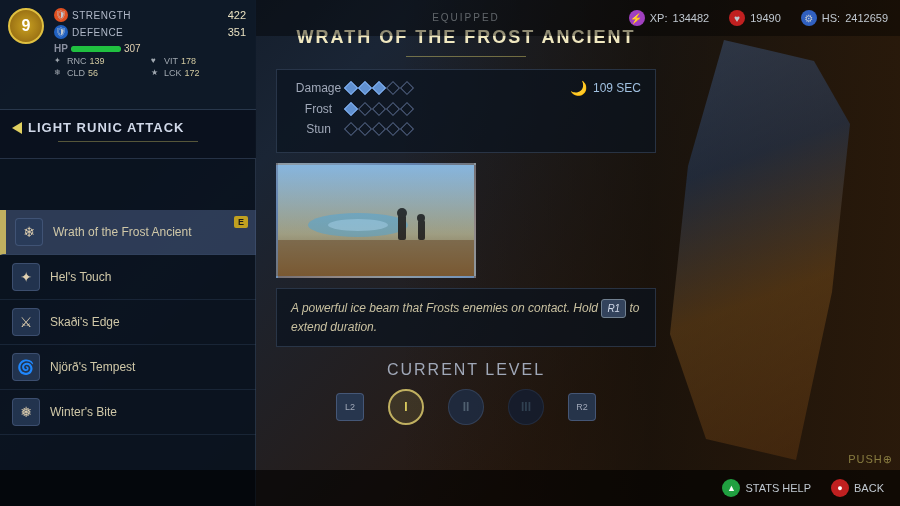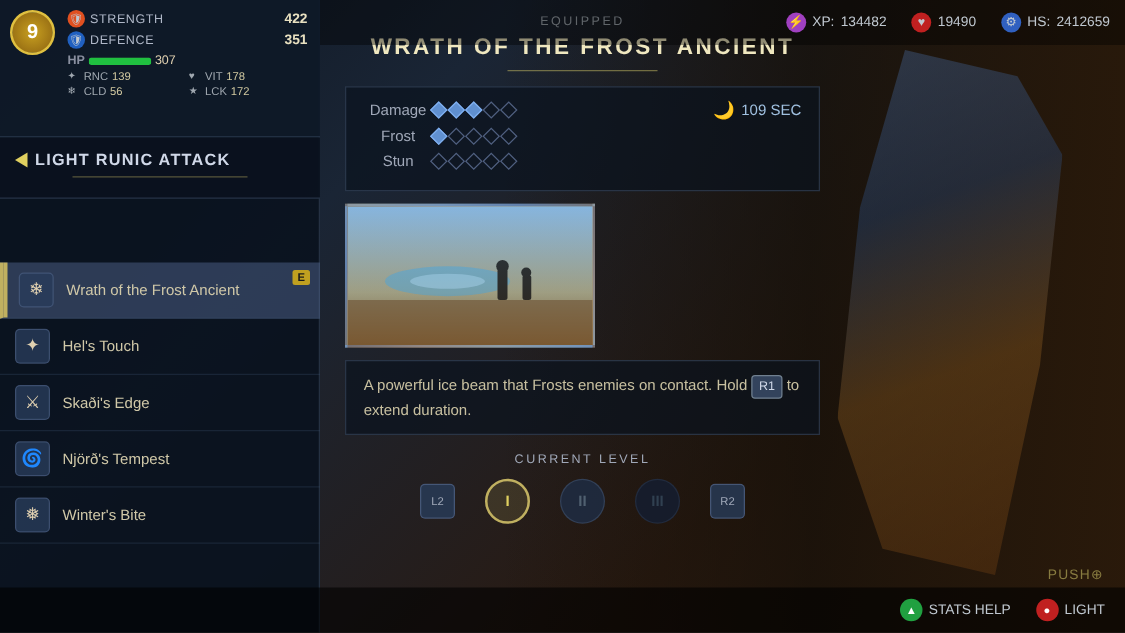--- a/index.html
+++ b/index.html
@@ -97,21 +97,21 @@
       margin-right: 4px;
       display: inline-flex;
       align-items: center;
       justify-content: center;
       font-size: 9px;
     }
 
     .stat-icon.strength { background: #e05020; }
     .stat-icon.defence { background: #2060c0; }
     .stat-name { flex: 1; color: #b0b8c8; font-size: 10px; letter-spacing: 0.5px; }
-    .stat-value { color: #e8e0c0; font-weight: bold; font-size: 11px; }
+    .stat-value { color: #e8e0c0; font-weight: normal; font-size: 11px; }
 
     .hp-bar-section {
       margin-left: 44px;
       margin-top: 4px;
     }
 
     .mini-stats {
       display: grid;
       grid-template-columns: 1fr 1fr;
       gap: 2px;
@@ -362,36 +362,37 @@
 
     .description-box {
       background: rgba(10,18,30,0.7);
       border: 1px solid rgba(80,100,130,0.4);
       padding: 10px 14px;
       margin-bottom: 14px;
       font-family: sans-serif;
       font-size: 12px;
       color: #c8c0a0;
       line-height: 1.5;
+      font-style: italic;
     }
     .button-tag {
       display: inline-block;
       background: rgba(60,80,110,0.8);
       border: 1px solid #708090;
       border-radius: 3px;
       padding: 1px 5px;
       font-size: 10px;
       color: #d0d8e8;
       font-family: sans-serif;
     }
 
     .current-level-label {
       text-align: center;
       font-family: sans-serif;
-      font-size: 10px;
+      font-size: 16px;
       color: #a0a8b8;
       letter-spacing: 2px;
       text-transform: uppercase;
       margin-bottom: 10px;
     }
 
     
     .level-selector {
       display: flex;
       align-items: center;
@@ -493,21 +494,21 @@
       padding: 0 16px;
       gap: 20px;
       z-index: 20;
       font-family: sans-serif;
       font-size: 11px;
     }
 
     .watermark {
       position: absolute;
       bottom: 40px;
-      right: 17px;
+      right: 7px;
       font-family: sans-serif;
       font-size: 11px;
       color: rgba(200,190,100,0.6);
       letter-spacing: 1px;
       z-index: 20;
     }
 
     .bottom-action {
       display: flex;
       align-items: center;
@@ -746,17 +747,17 @@
 
 </div>
 
 <div class="bottom-hud">
   <div class="bottom-action">
     <div class="action-circle circle-green">▲</div>
     <span>STATS HELP</span>
   </div>
   <div class="bottom-action">
     <div class="action-circle circle-red">●</div>
-    <span>LIGHT</span>
+    <span>BACK</span>
   </div>
 </div>
 
 <div class="watermark">PUSH⊕</div>
 
 </body></html>

